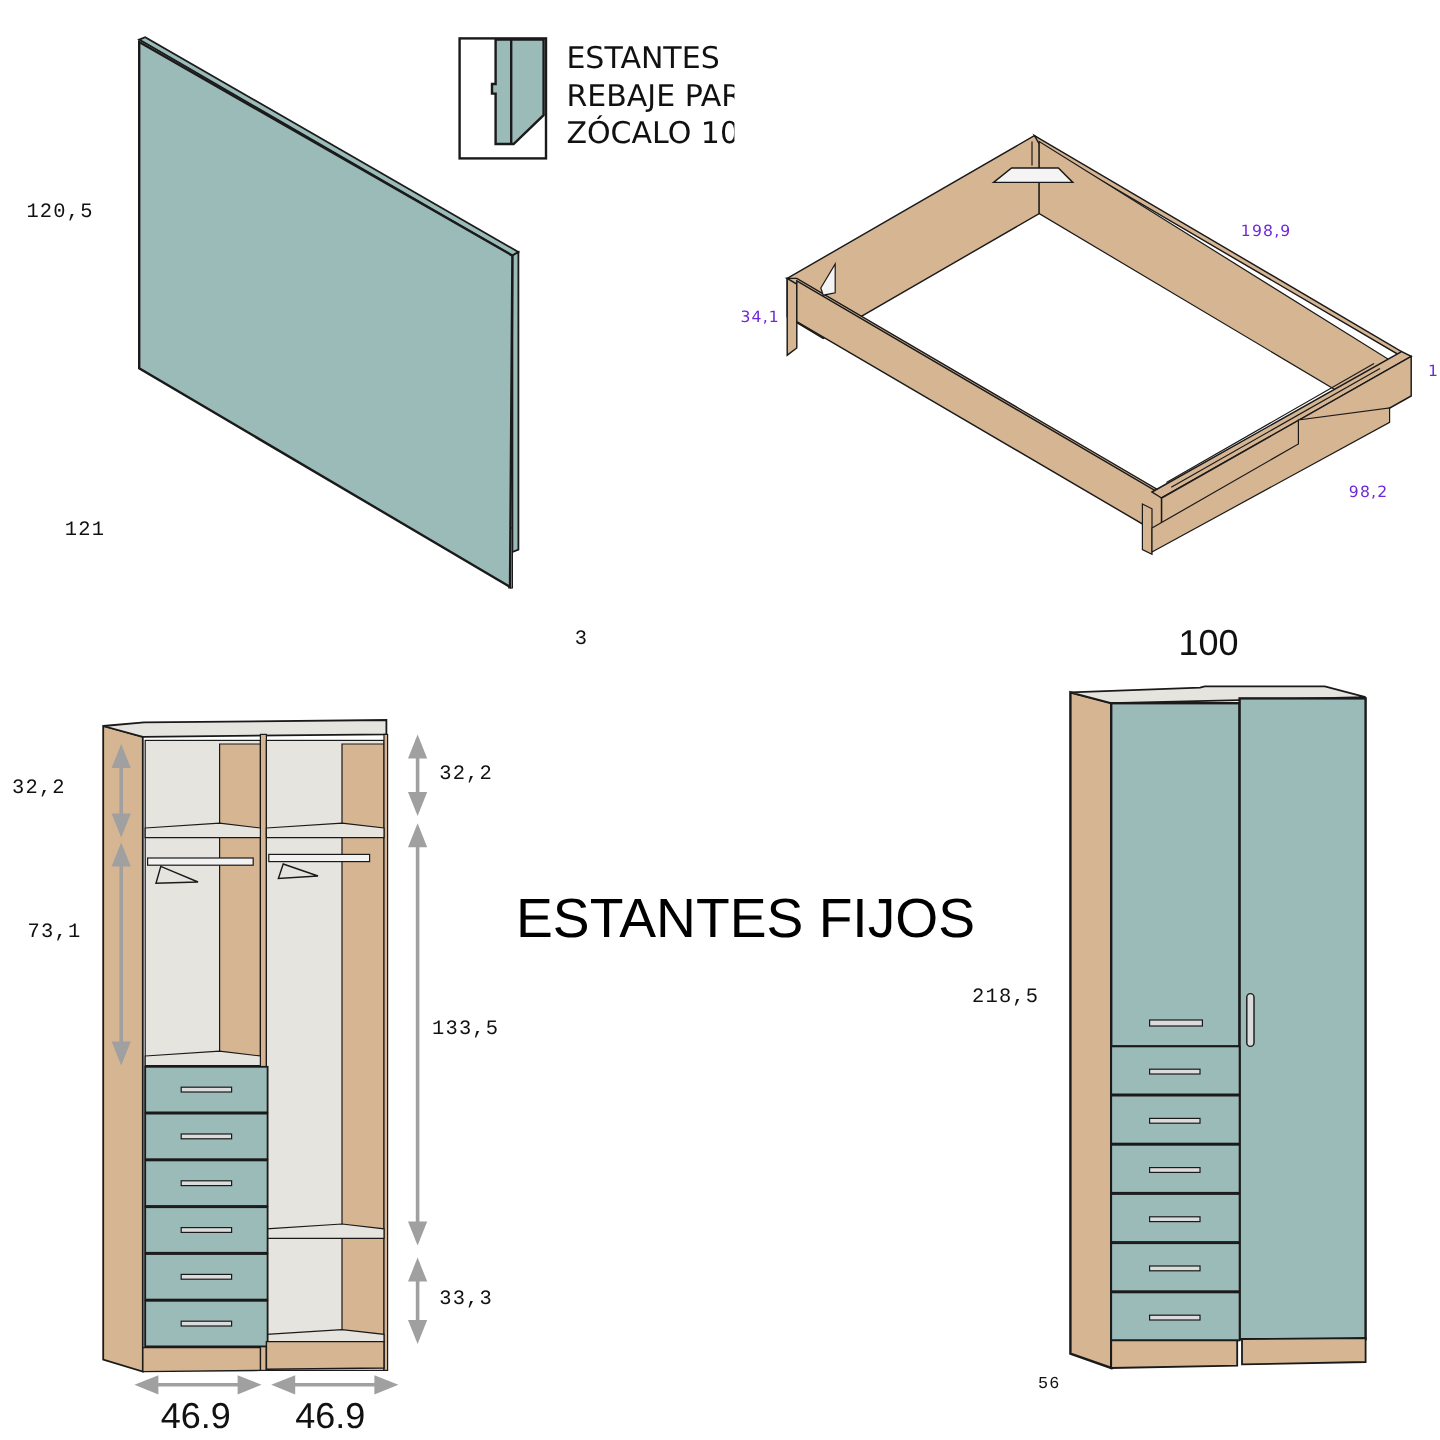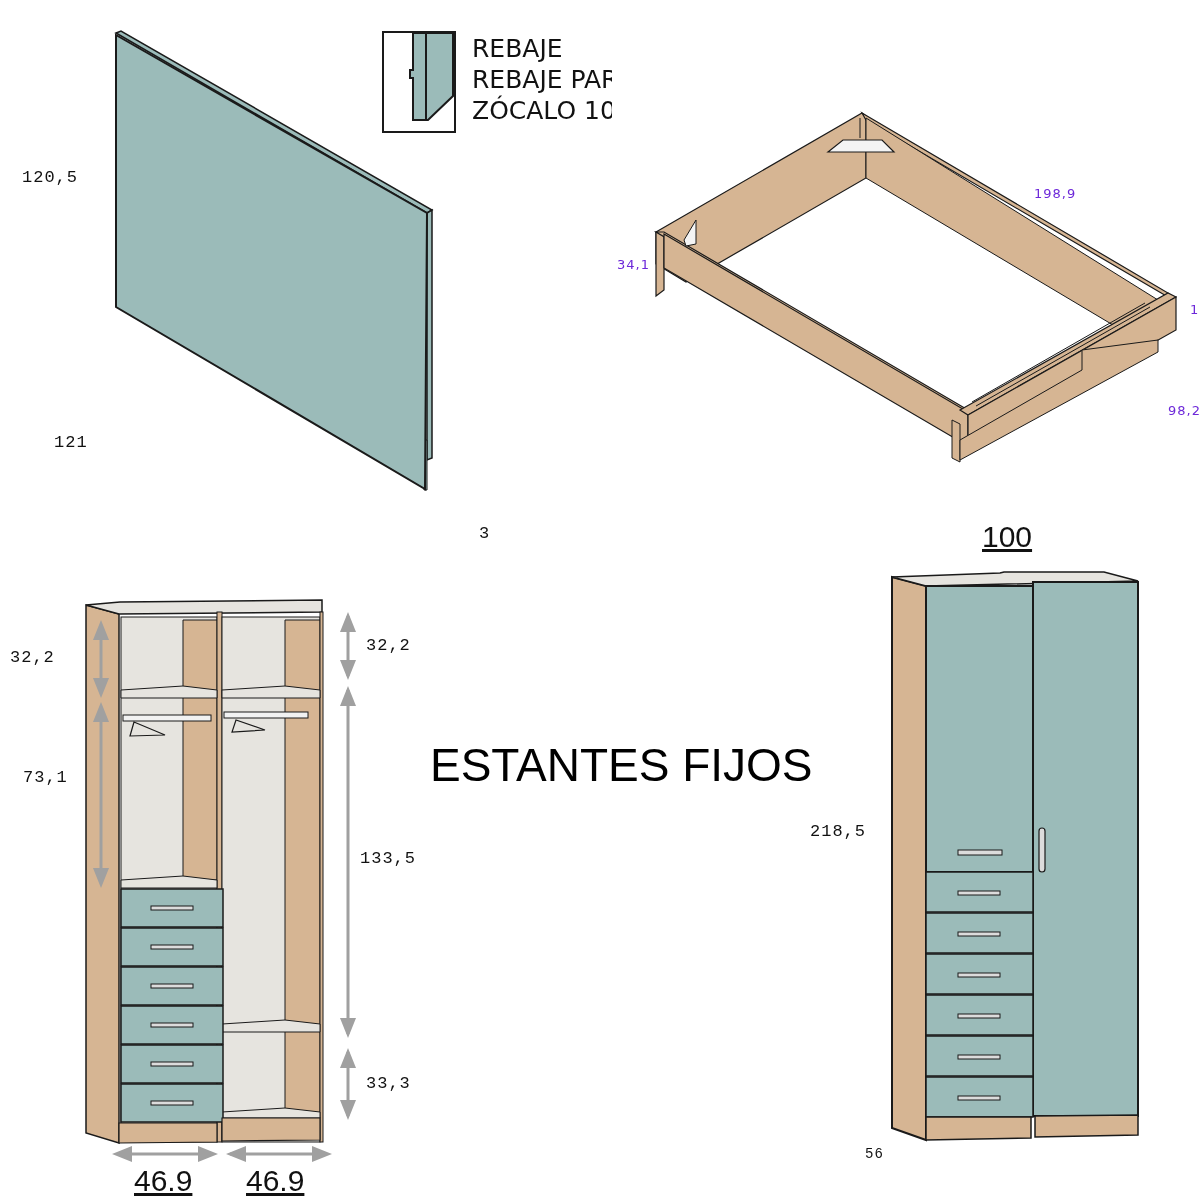--- a/index.html
+++ b/index.html
@@ -1,20 +1,20 @@
 <!DOCTYPE html>
 <html><head>
 <meta charset="utf-8">
 <style>
   html,body{margin:0;padding:0;background:#ffffff;}
   body{width:1200px;height:1200px;position:relative;overflow:hidden;font-family:"DejaVu Sans",sans-serif;}
   svg{position:absolute;left:0;top:0;}
   .lbl{position:absolute;color:#111;font-family:Liberation Mono, monospace;font-size:17px;letter-spacing:1px;white-space:nowrap;}
   .lbl-sm{position:absolute;color:#6d28d9;font-family:"DejaVu Sans",sans-serif;font-size:13px;letter-spacing:1px;white-space:nowrap;}
-  .lbl-lg{position:absolute;color:#111;font-family:"Liberation Sans",sans-serif;font-size:30px;white-space:nowrap;text-decoration:underline;}
+  .lbl-lg{position:absolute;color:#111;font-family:"Liberation Sans",sans-serif;font-size:30px;white-space:nowrap;}
   .title-big{position:absolute;color:#000;font-family:"Liberation Sans",sans-serif;font-size:46px;white-space:nowrap;margin-left:15px;}
   .note{position:absolute;color:#111;font-family:"DejaVu Sans",sans-serif;font-size:25px;line-height:31px;white-space:nowrap;overflow:hidden;}
 </style>
 </head>
 <body>
 
 <svg width="1200" height="1200" viewBox="0 0 1200 1200">
 
   <g>
 
@@ -158,33 +158,33 @@
       <rect x="958" y="1055" width="42" height="4" fill="#dcdcdc" stroke="#1a1a1a" stroke-width="1"></rect>
       <rect x="958" y="1096" width="42" height="4" fill="#dcdcdc" stroke="#1a1a1a" stroke-width="1"></rect>
     </g>
 
     <polygon points="926,1117 1031,1117 1031,1138 926,1140" fill="#d6b593" stroke="#1a1a1a" stroke-width="1.5"></polygon>
     <polygon points="1035,1116 1138,1115 1138,1135 1035,1137" fill="#d6b593" stroke="#1a1a1a" stroke-width="1.5"></polygon>
   </g>
 </svg>
 
 <div class="note" style="left:472px;top:33px;width:140px;">
-  <div>REBAJE</div>
+  <div>ESTANTES</div>
   <div>REBAJE PARA</div>
   <div>ZÓCALO 10</div>
 </div>
 
 <div class="lbl" style="left:22px;top:168px;">120,5</div>
 <div class="lbl" style="left:54px;top:433px;">121</div>
 <div class="lbl" style="left:479px;top:524px;">3</div>
 
 <div class="lbl-sm" style="left:1034px;top:186px;">198,9</div>
 <div class="lbl-sm" style="left:617px;top:257px;">34,1</div>
 <div class="lbl-sm" style="left:1154px;top:302px;margin-left:36px;">18</div>
-<div class="lbl-sm" style="left:1124px;top:403px;margin-left:44px;">98,2</div>
+<div class="lbl-sm" style="left:1124px;top:403px;">98,2</div>
 
 <div class="lbl" style="left:10px;top:648px;">32,2</div>
 <div class="lbl" style="left:23px;top:768px;">73,1</div>
 <div class="lbl" style="left:366px;top:636px;">32,2</div>
 <div class="lbl" style="left:360px;top:849px;text-align:right;">133,5</div>
 <div class="lbl" style="left:366px;top:1074px;">33,3</div>
 <div class="lbl-lg" style="left:134px;top:1164px;">46.9</div>
 <div class="lbl-lg" style="left:246px;top:1164px;">46.9</div>
 
 <div class="title-big" style="left:415px;top:738px;">ESTANTES FIJOS</div>

